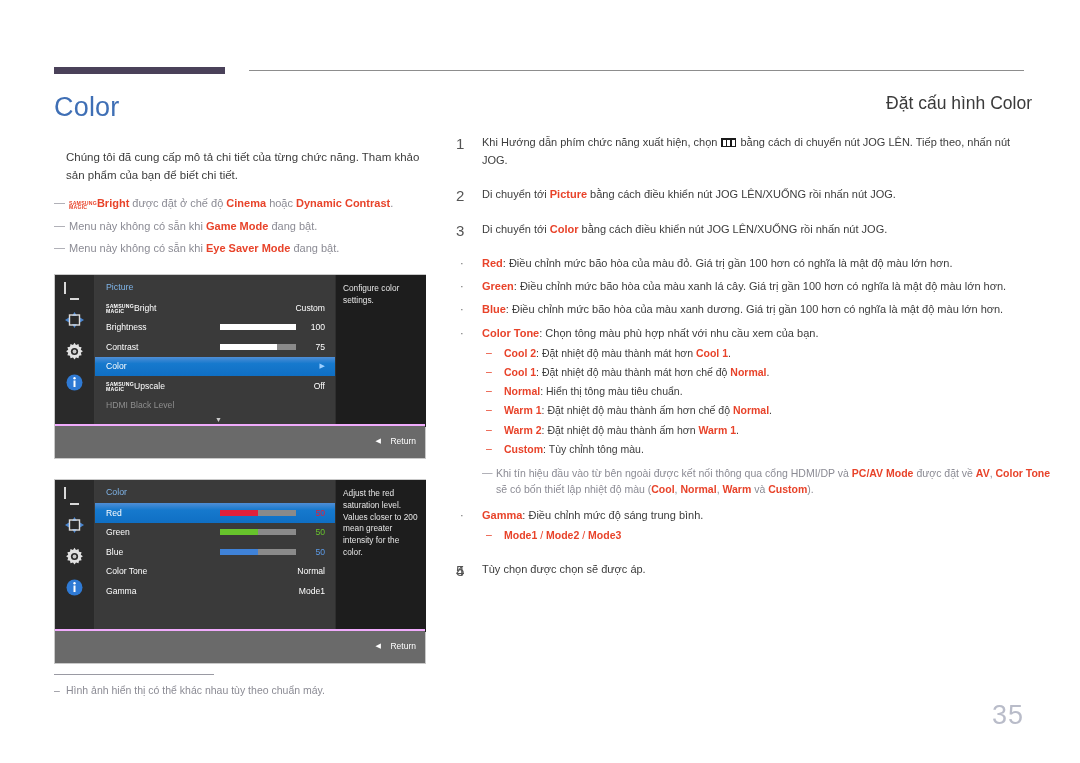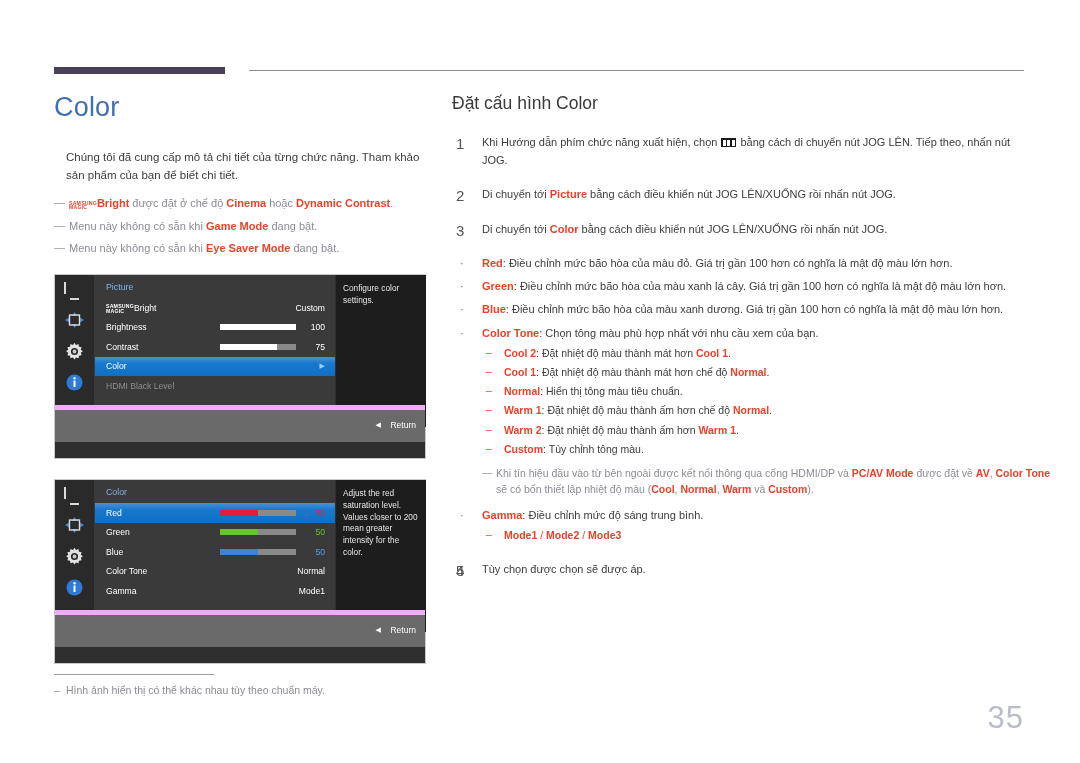--- a/index.html
+++ b/index.html
@@ -151,25 +151,25 @@
     background: #1d1d1d;
     color: #e6e6e6;
     font-size: 8.3px;
     line-height: 1.42;
     padding: 8px 7px 0 7px;
     box-sizing: border-box;
   }
   .osd-footer {
     position: absolute;
     left: 0;
-    bottom: 16px;
+    bottom: 0;
     width: 100%;
     height: 32px;
     background: #6a6a6a;
-    border-top: 5px solid #f0abfc;
+    border-top: 2px solid #f0abfc;
   }
   .osd-return {
     position: absolute;
     right: 9px;
     top: 10px;
     font-size: 8.5px;
     color: #ffffff;
   }
   .osd-return-arrow {
     position: absolute;
@@ -299,20 +299,21 @@
     left: 452px;
     top: 93px;
     width: 580px;
   }
   #right-title {
     font-size: 17.5px;
     color: #3a3a3a;
     font-weight: normal;
     margin: 0 0 20px 0;
     line-height: 1.2;
+    text-align: right;
   }
   .step {
     position: relative;
     padding-left: 30px;
     margin-bottom: 17px;
     font-size: 11px;
     line-height: 1.6;
     color: #3c3c3c;
   }
   .step .num {
@@ -387,21 +388,21 @@
     left: 0;
     top: -1px;
     color: #9a9aa3;
   }
 
   
   #page-number {
     position: absolute;
     right: 56px;
     top: 700px;
-    font-size: 31px;
+    font-size: 27px;
     color: #b9bcc9;
     letter-spacing: 1px;
   }
 </style>
 </head>
 <body>
 
 <div id="header-rule">
   <div class="bar"></div>
   <div class="line"></div>
@@ -486,20 +487,24 @@
           </span>
         <span class="value">75</span>
       </div>
 
 
       <div class="osd-row sel">
         <span class="label">Color</span>
         <span class="arrow">▶</span>
       </div>
 
+      <div class="osd-row">
+        <span class="label"><span class="magic-logo" style="color:#ffffff"><span>SAMSUNG</span><span>MAGIC</span></span><span>Upscale</span></span>
+        <span class="value">Off</span>
+      </div>
 
       <div class="osd-row dim">
         <span class="label">HDMI Black Level</span>
       </div>
     </div>
     <span class="osd-downarrow">▼</span>
   </div>
 
   <div class="osd-desc">Configure color settings.</div>
 

